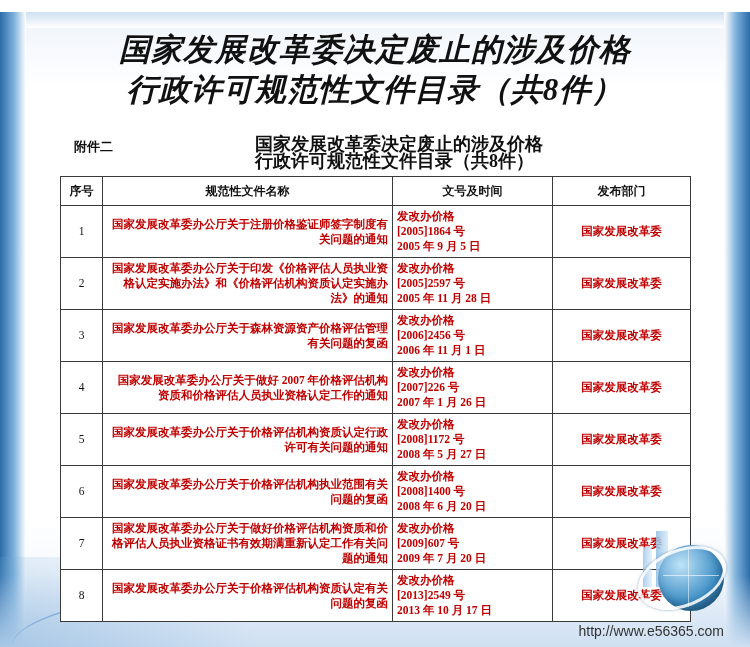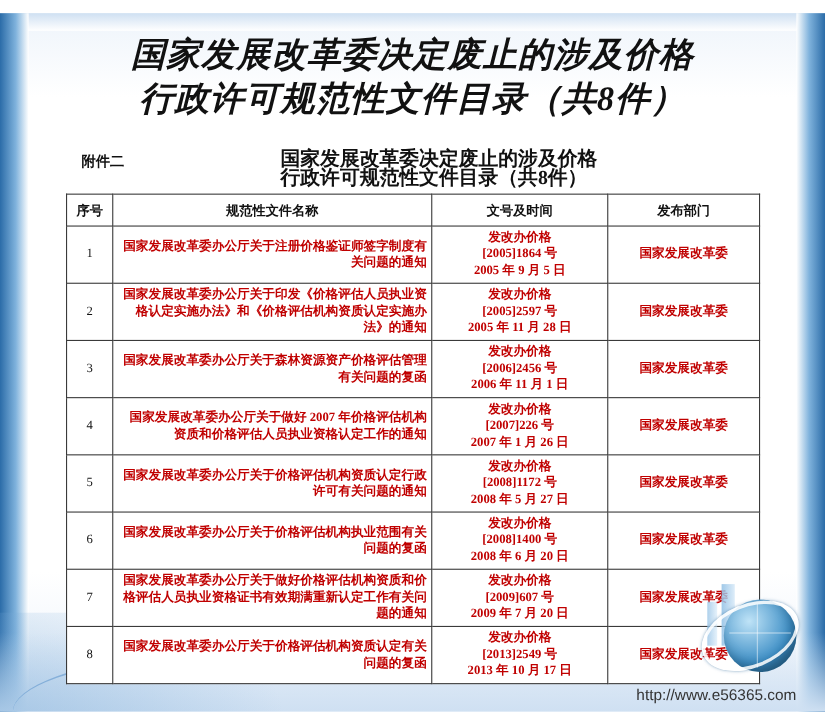--- a/index.html
+++ b/index.html
@@ -89,21 +89,21 @@
     font-weight:bold;color:#111;text-align:center;font-size:12px;
     height:22px;
     background:#ffffff;
   }
   col.c1{width:42px;}
   col.c2{width:290px;}
   col.c3{width:160px;}
   col.c4{width:138px;}
   td.idx{text-align:center;color:#111;font-size:11.5px;}
   td.name{color:#c00000;font-weight:bold;text-align:right;}
-  td.code{color:#c00000;font-weight:bold;text-align:center;padding-left:8px;}
+  td.code{color:#c00000;font-weight:bold;text-align:left;padding-left:8px;}
   td.dept{color:#c00000;font-weight:bold;text-align:center;}
   .code .l1{display:block;}
   .code .l2{display:block;}
   .code .l3{display:block;}
 
   
   .globe-wrap{position:absolute;right:24px;bottom:34px;width:92px;height:82px;}
   .globe{
     position:absolute;right:2px;bottom:2px;width:66px;height:66px;border-radius:50%;
     background:radial-gradient(circle at 35% 30%,#bfe3f7,#3e8fc6 60%,#17557f 100%);

